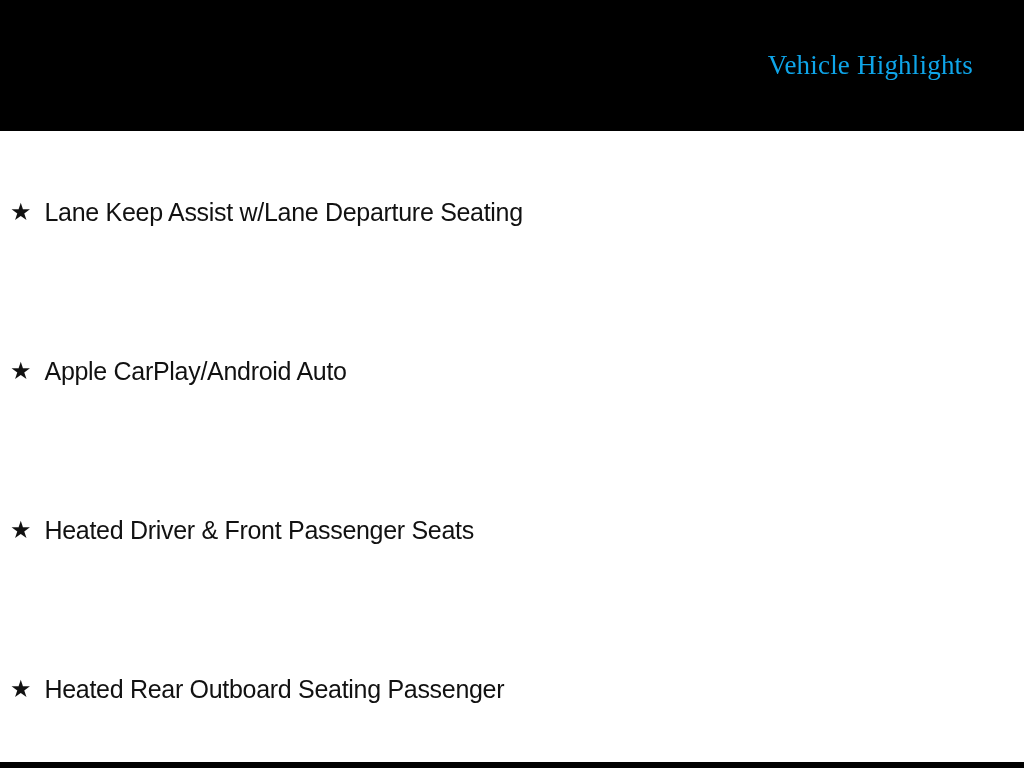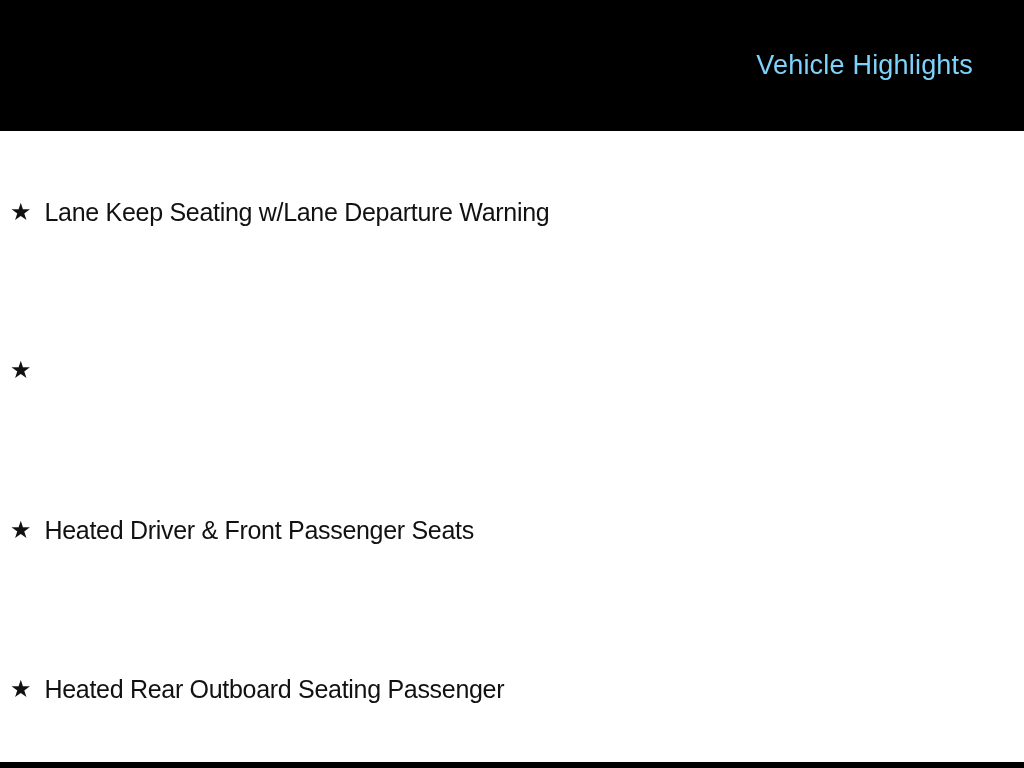--- a/index.html
+++ b/index.html
@@ -15,24 +15,25 @@
     top: 0; left: 0;
     width: 1024px;
     height: 131px;
     background: #000000;
     display: flex;
     align-items: center;
     justify-content: flex-end;
     padding-right: 51px;
   }
   .header-title {
-    color: #7dd3fc;
+    color: #0ea5e9;
     font-size: 27px;
     font-weight: 500;
     letter-spacing: 0.2px;
+    font-family: Liberation Serif, serif;
   }
   .highlight-list {
     position: absolute;
     top: 0; left: 0;
     width: 1024px;
     height: 768px;
   }
   .item {
     position: absolute;
     left: 10px;
@@ -70,24 +71,25 @@
 </head>
 <body>
 
 <div class="header">
   <span class="header-title">Vehicle Highlights</span>
 </div>
 
 <div class="highlight-list">
   <div class="item">
     <span class="star">★</span>
-    <span class="label">Lane Keep Seating w/Lane Departure Warning</span>
+    <span class="label">Lane Keep Assist w/Lane Departure Seating</span>
   </div>
   <div class="item">
     <span class="star">★</span>
+    <span class="label">Apple CarPlay/Android Auto</span>
   </div>
   <div class="item">
     <span class="star">★</span>
     <span class="label">Heated Driver &amp; Front Passenger Seats</span>
   </div>
   <div class="item">
     <span class="star">★</span>
     <span class="label">Heated Rear Outboard Seating Passenger</span>
   </div>
 </div>

